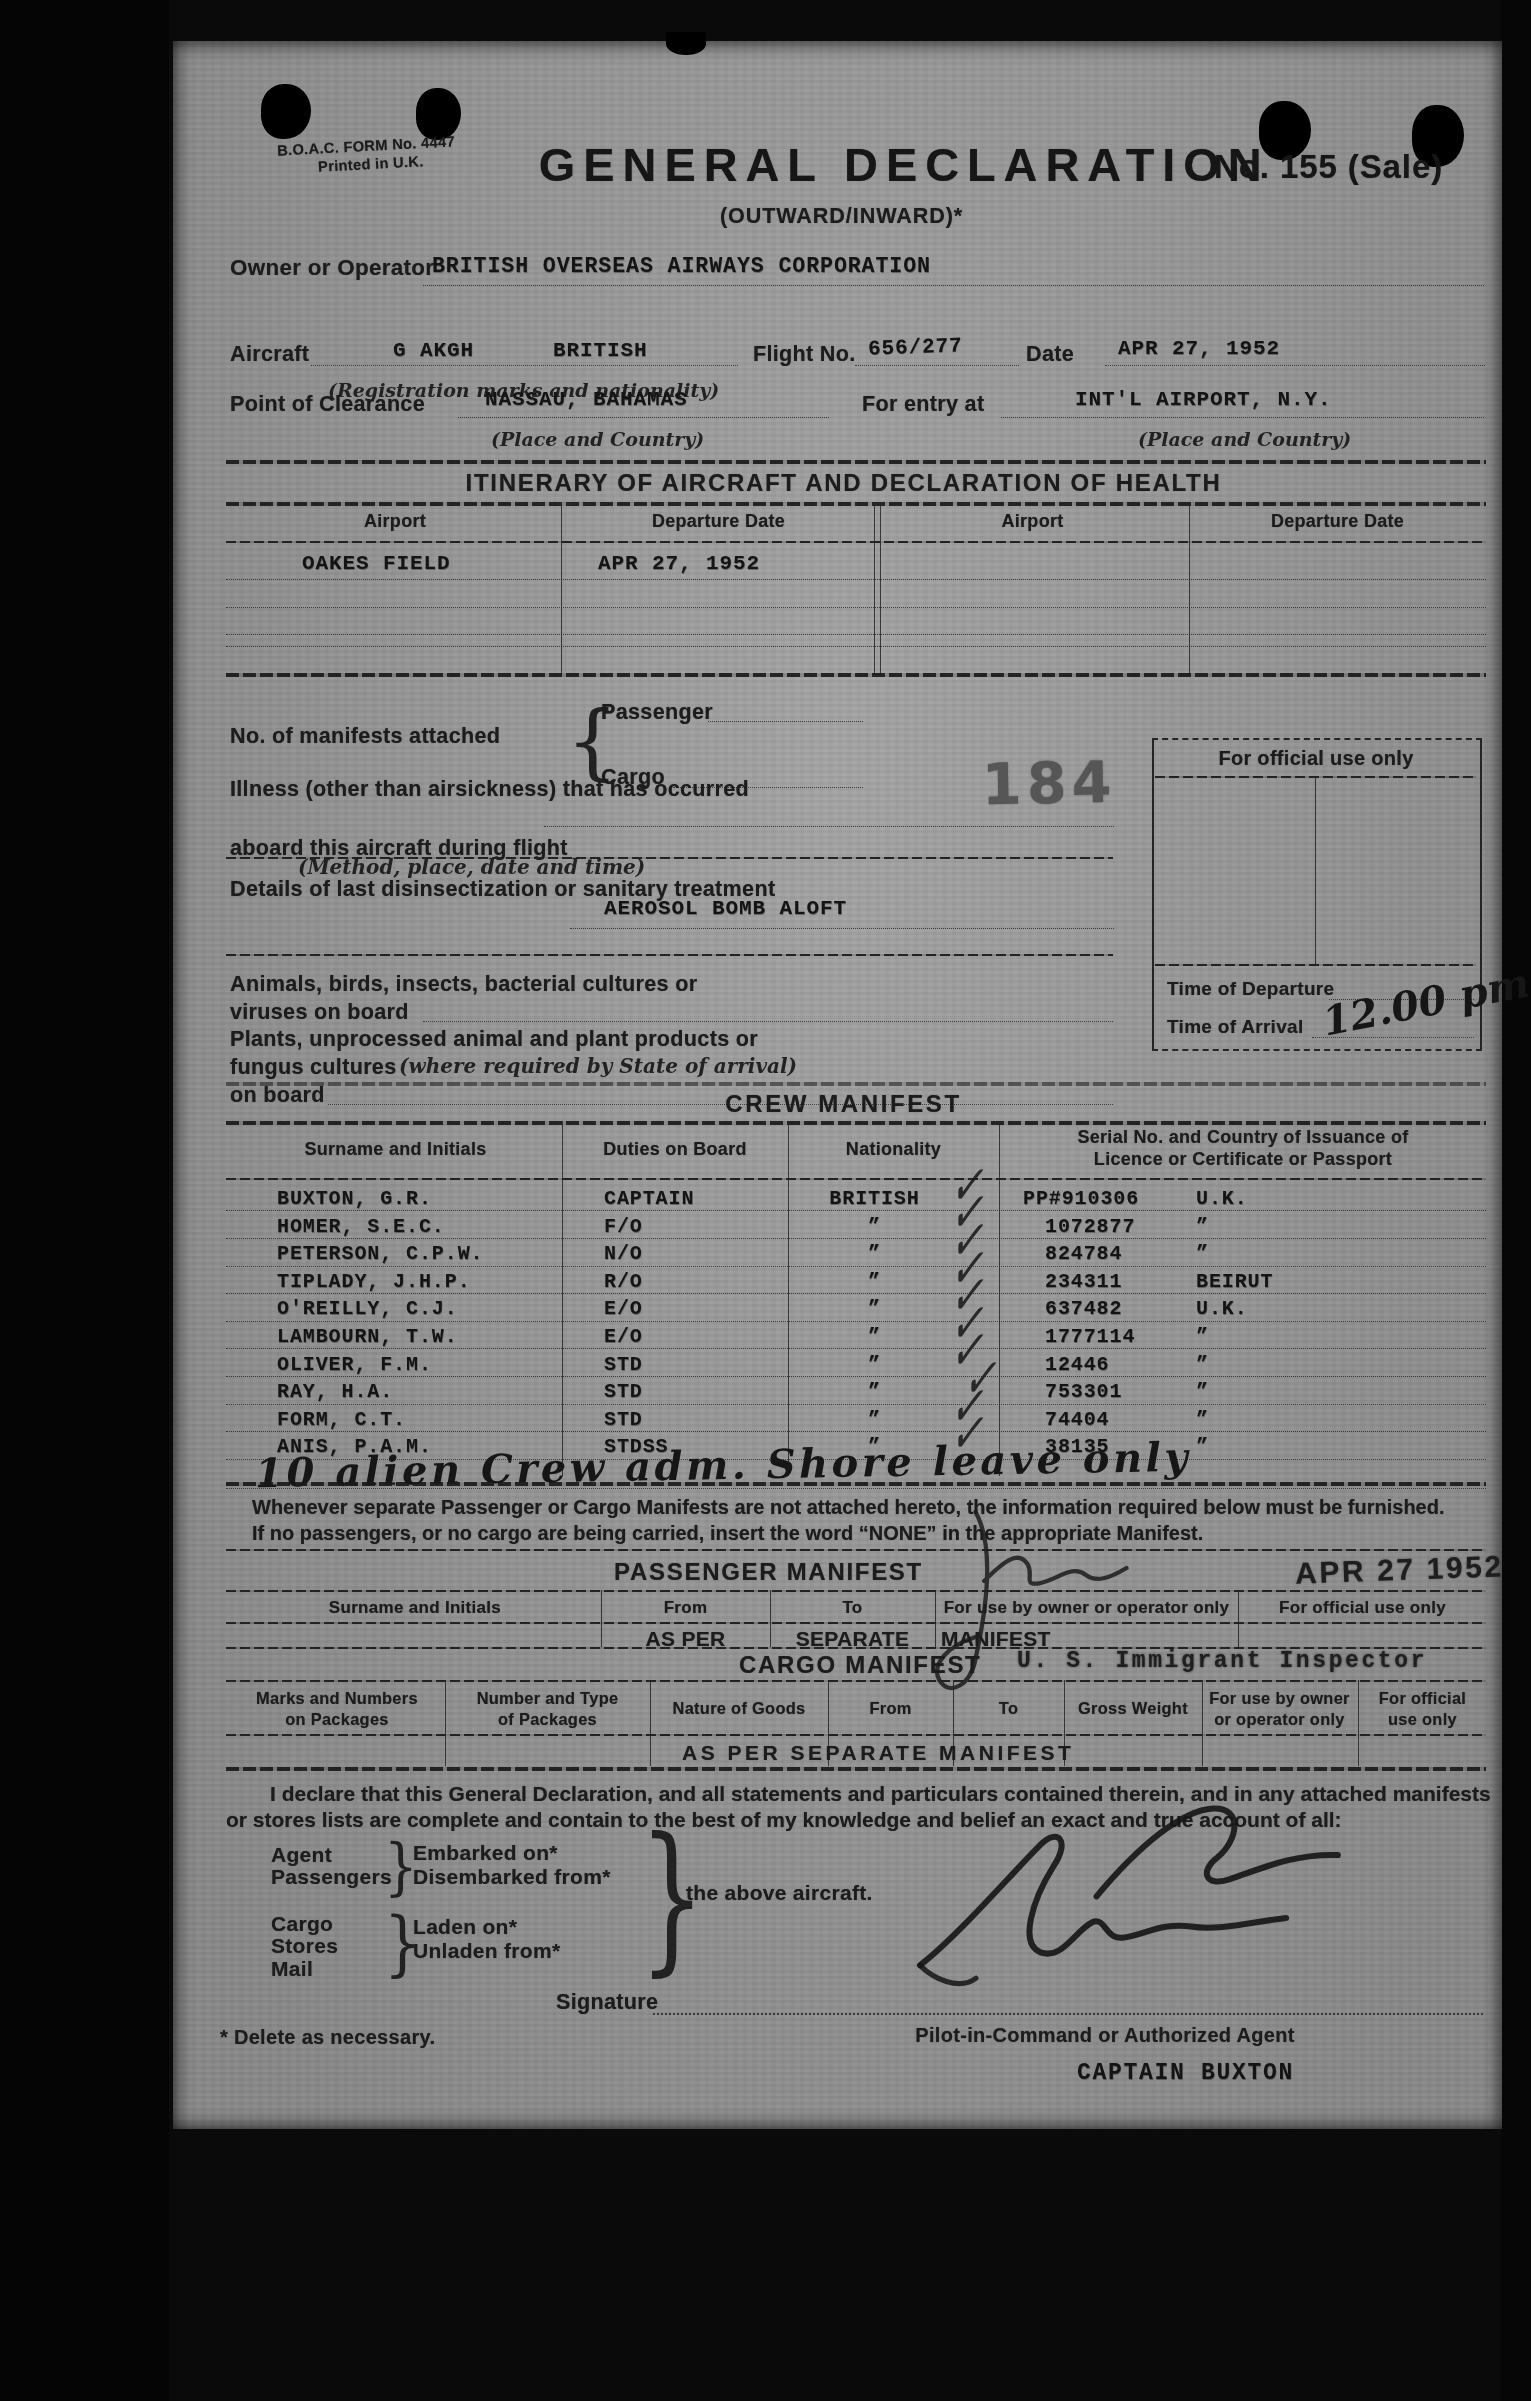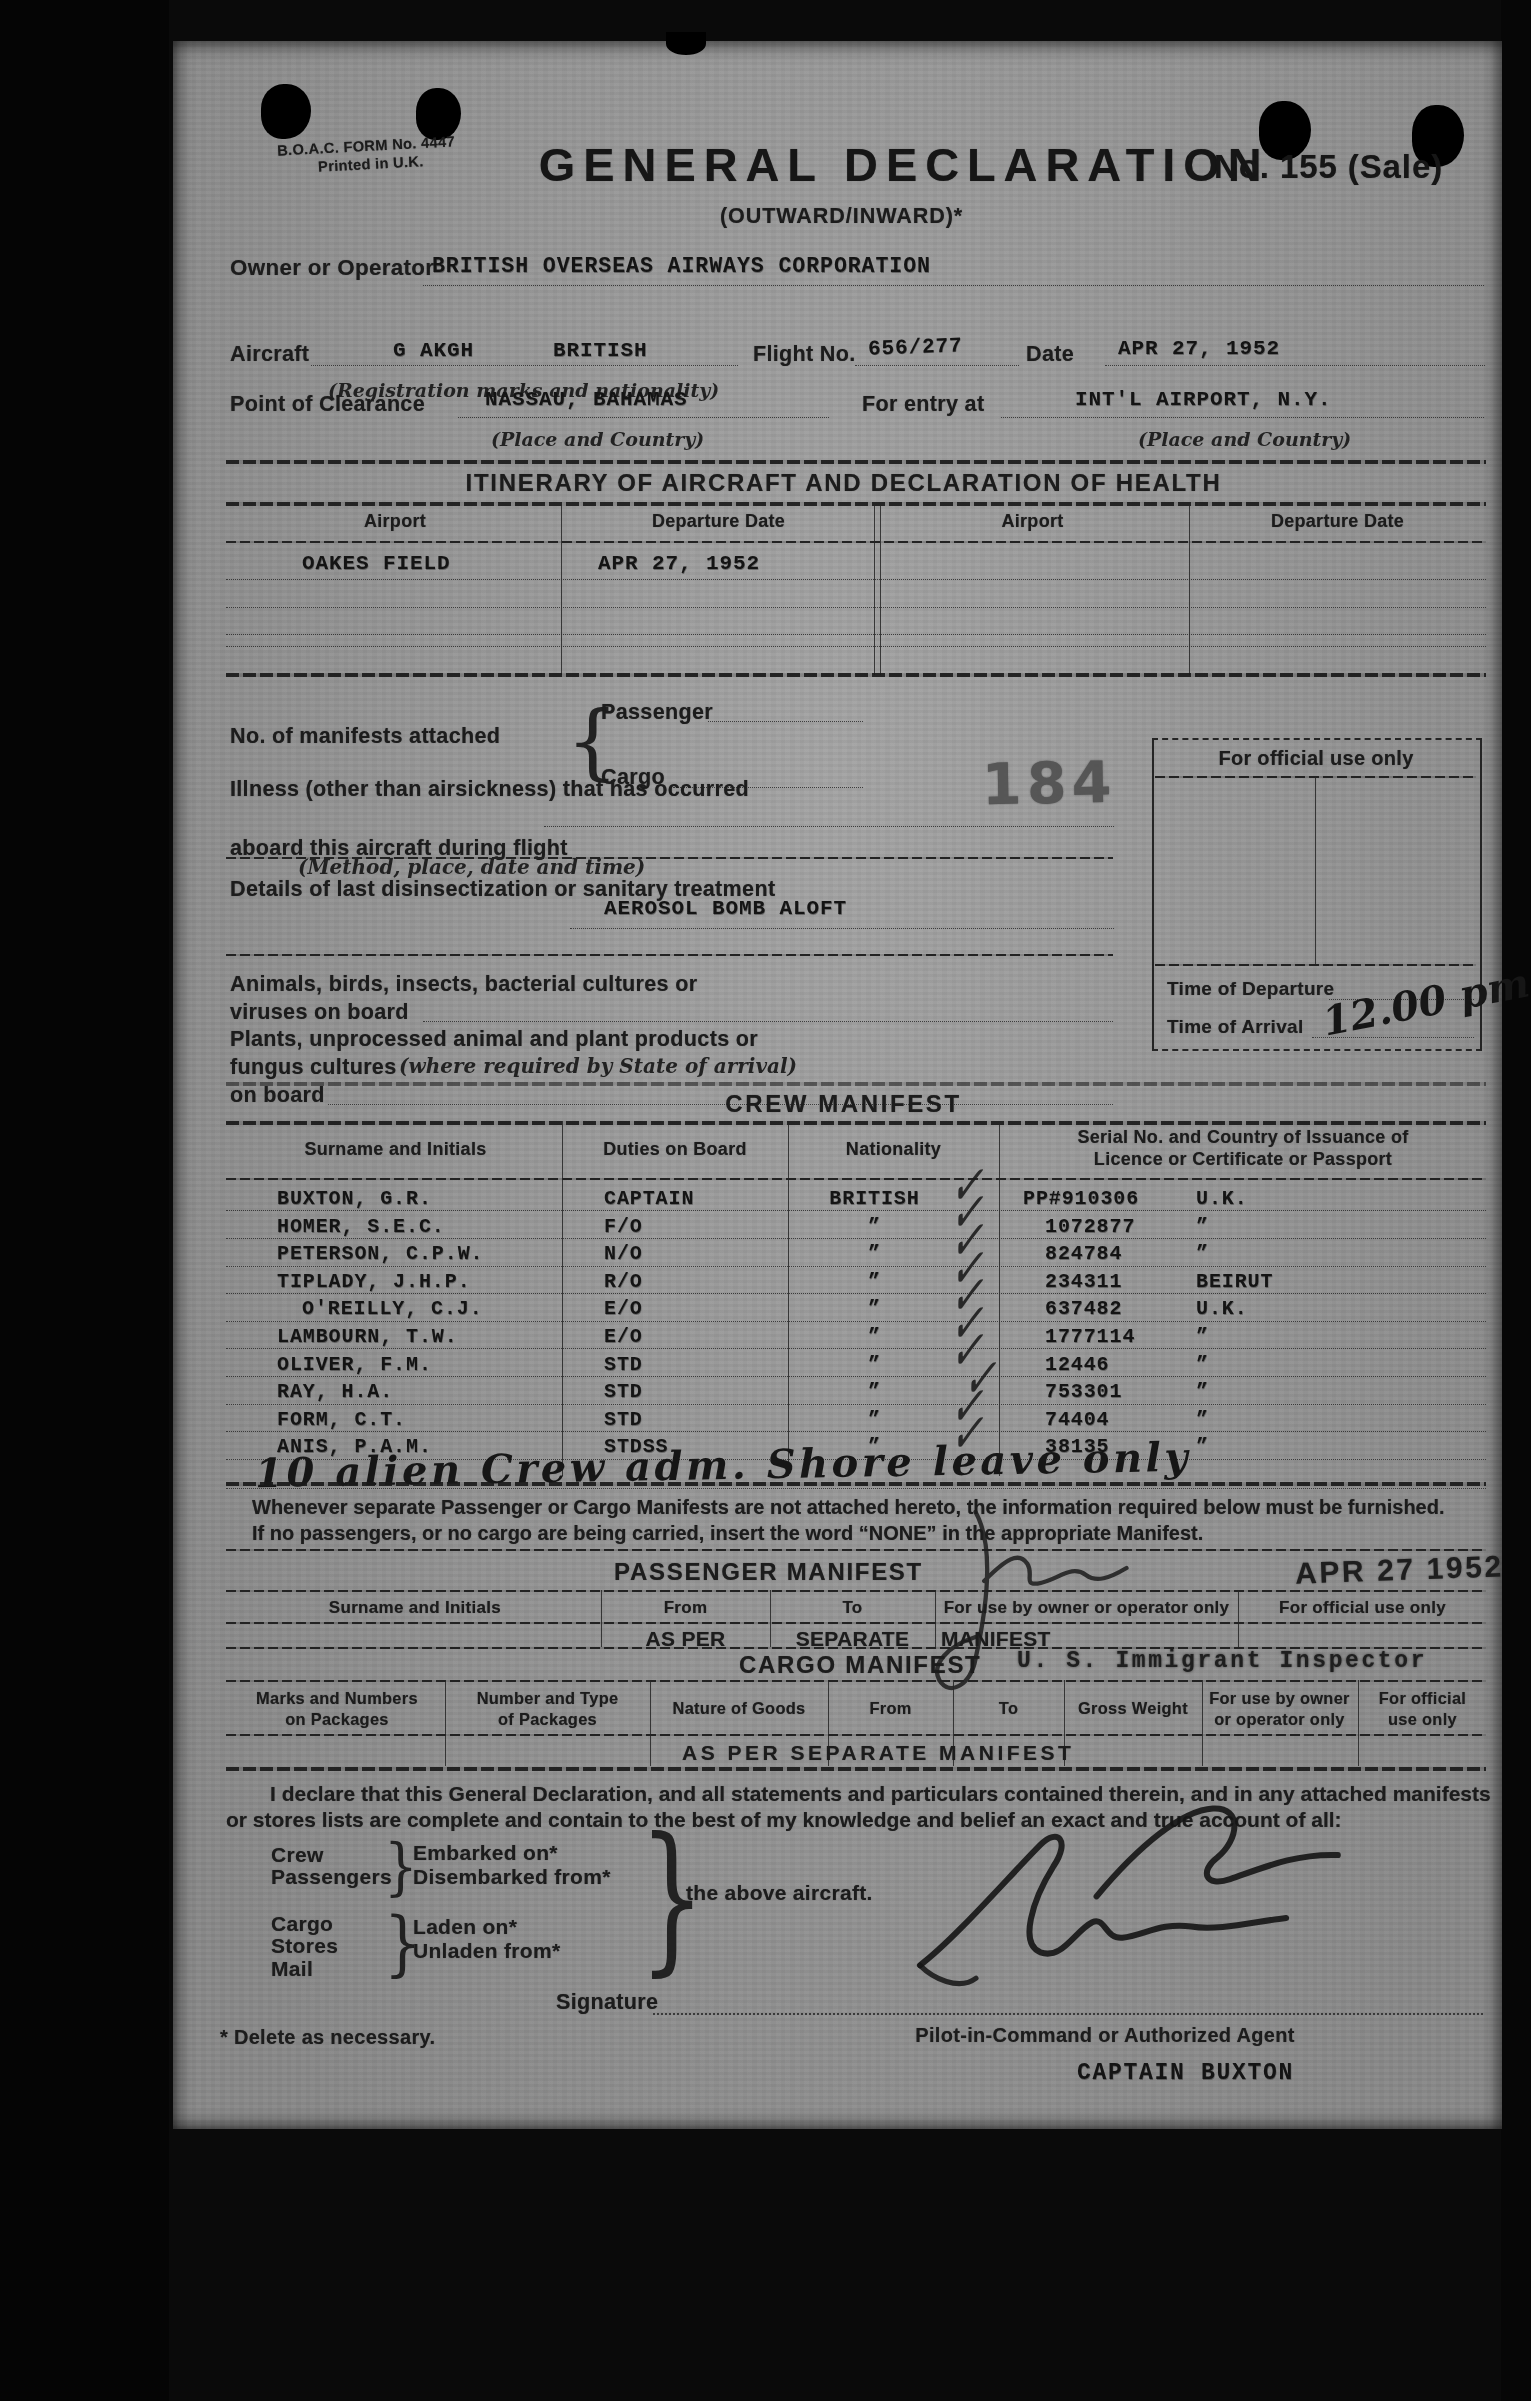--- a/index.html
+++ b/index.html
@@ -169,21 +169,21 @@
     <div class="abs dotline" style="left:53px;top:1224px;width:1260px;height:0.9px;"></div>
 
     <div class="abs typed" style="left:104px;top:1229px;font-size:20px;">TIPLADY, J.H.P.</div>
     <div class="abs typed" style="left:431px;top:1229px;font-size:20px;">R/O</div>
     <div class="abs typed ctr" style="left:615px;top:1229px;width:173px;font-size:20px;">”</div>
     <div class="abs typed" style="left:872px;top:1229px;font-size:20px;">234311</div>
     <div class="abs typed" style="left:1023px;top:1229px;font-size:20px;">BEIRUT</div>
     <div class="abs check" style="left:781px;top:1205px;">✓</div>
     <div class="abs dotline" style="left:53px;top:1251px;width:1260px;height:0.9px;"></div>
 
-    <div class="abs typed" style="left:104px;top:1256px;font-size:20px;margin-left:25px;">O'REILLY, C.J.</div>
+    <div class="abs typed" style="left:104px;top:1256px;font-size:20px;">O'REILLY, C.J.</div>
     <div class="abs typed" style="left:431px;top:1256px;font-size:20px;">E/O</div>
     <div class="abs typed ctr" style="left:615px;top:1256px;width:173px;font-size:20px;">”</div>
     <div class="abs typed" style="left:872px;top:1256px;font-size:20px;">637482</div>
     <div class="abs typed" style="left:1023px;top:1256px;font-size:20px;">U.K.</div>
     <div class="abs check" style="left:781px;top:1232px;">✓</div>
     <div class="abs dotline" style="left:53px;top:1279px;width:1260px;height:0.9px;"></div>
 
     <div class="abs typed" style="left:104px;top:1284px;font-size:20px;">LAMBOURN, T.W.</div>
     <div class="abs typed" style="left:431px;top:1284px;font-size:20px;">E/O</div>
     <div class="abs typed ctr" style="left:615px;top:1284px;width:173px;font-size:20px;">”</div>
@@ -275,21 +275,21 @@
     <div class="abs vline" style="left:780px;top:1639px;height:86px;"></div>
     <div class="abs vline" style="left:891px;top:1639px;height:86px;"></div>
     <div class="abs vline" style="left:1029px;top:1639px;height:86px;"></div>
     <div class="abs vline" style="left:1185px;top:1639px;height:86px;"></div>
     <div class="abs lbl" style="left:509px;top:1700px;font-size:21px;letter-spacing:3.5px;">AS PER SEPARATE MANIFEST</div>
     <div class="abs hrule" style="left:53px;top:1726px;width:1260px;"></div>
 
     <div class="abs lbl" style="left:97px;top:1741px;font-size:21px;letter-spacing:0;">I declare that this General Declaration, and all statements and particulars contained therein, and in any attached manifests</div>
     <div class="abs lbl" style="left:53px;top:1767px;font-size:21px;letter-spacing:0;">or stores lists are complete and contain to the best of my knowledge and belief an exact and true account of all:</div>
 
-    <div class="abs lbl" style="left:98px;top:1802px;font-size:21px;">Crew</div>
+    <div class="abs lbl" style="left:98px;top:1802px;font-size:21px;">Agent</div>
     <div class="abs lbl" style="left:98px;top:1824px;font-size:21px;">Passengers</div>
     <div class="abs" style="left:211px;top:1795px;font-family:'DejaVu Serif',serif;font-size:53px;color:#222;transform:scaleY(1.15);">}</div>
     <div class="abs lbl" style="left:240px;top:1800px;font-size:21px;">Embarked on*</div>
     <div class="abs lbl" style="left:240px;top:1824px;font-size:21px;">Disembarked from*</div>
 
     <div class="abs lbl" style="left:98px;top:1871px;font-size:21px;">Cargo</div>
     <div class="abs lbl" style="left:98px;top:1893px;font-size:21px;">Stores</div>
     <div class="abs lbl" style="left:98px;top:1916px;font-size:21px;">Mail</div>
     <div class="abs" style="left:211px;top:1867px;font-family:'DejaVu Serif',serif;font-size:59px;color:#222;transform:scaleY(1.2);">}</div>
     <div class="abs lbl" style="left:240px;top:1874px;font-size:21px;">Laden on*</div>

